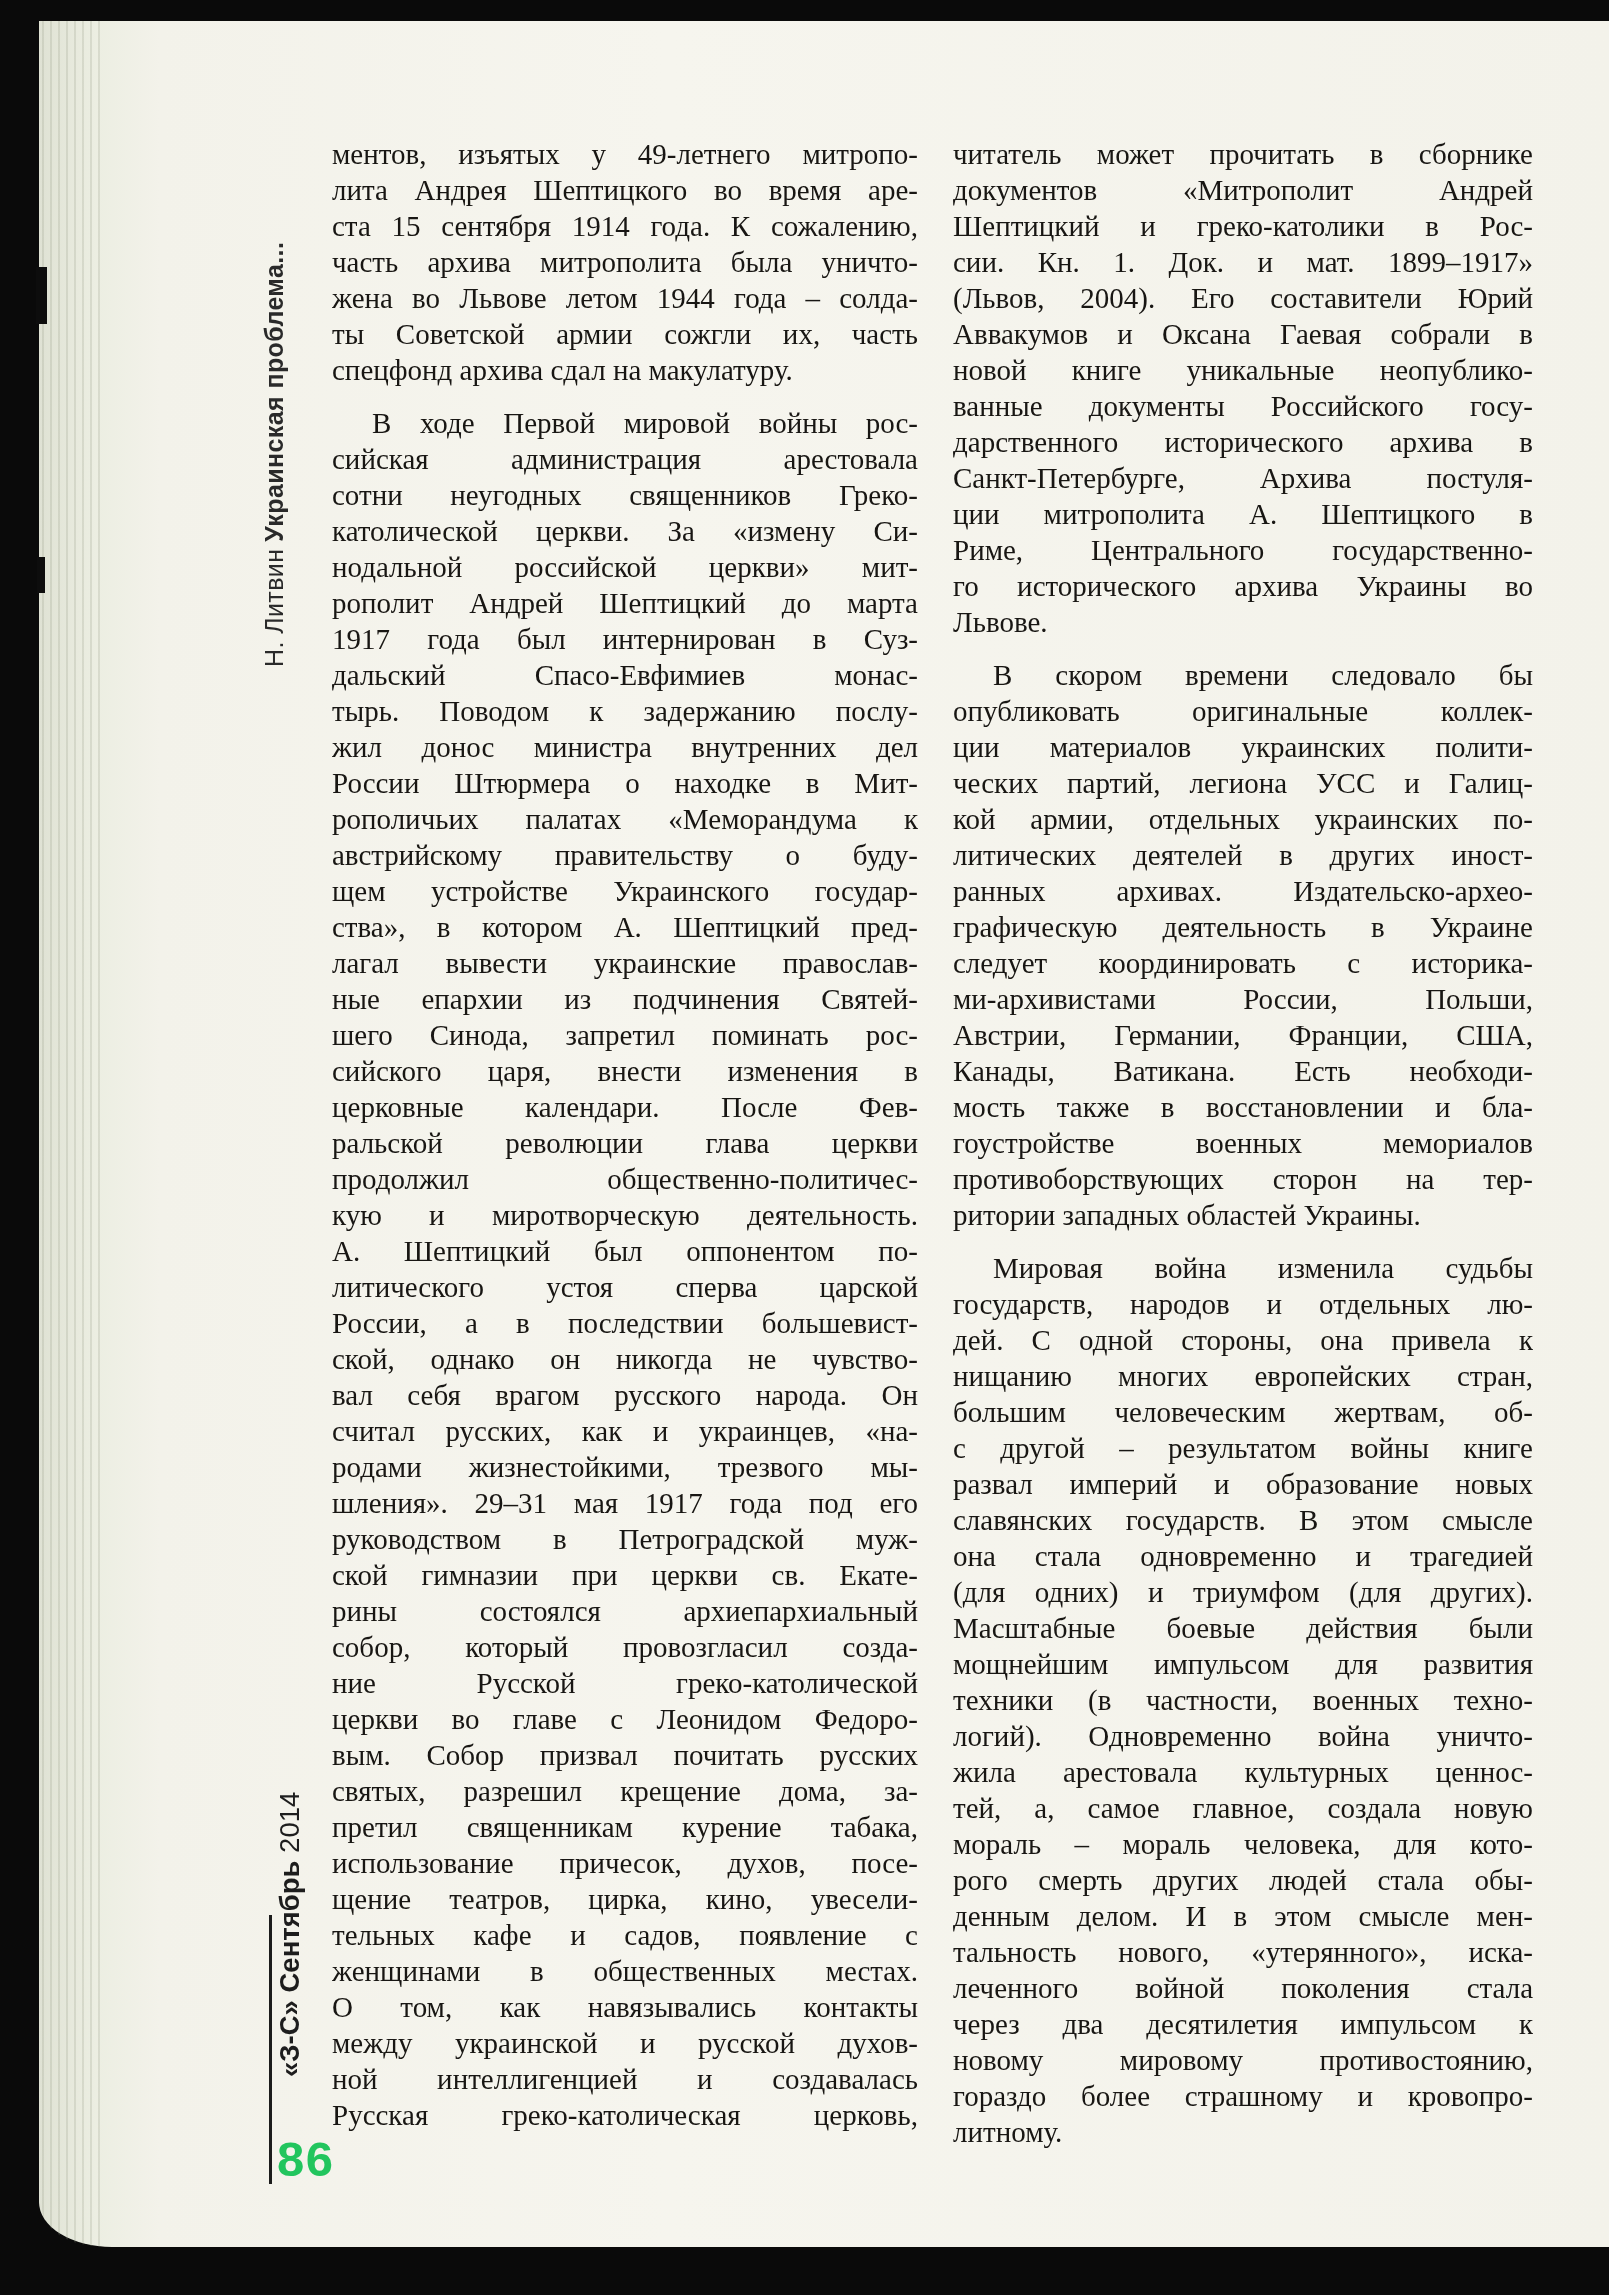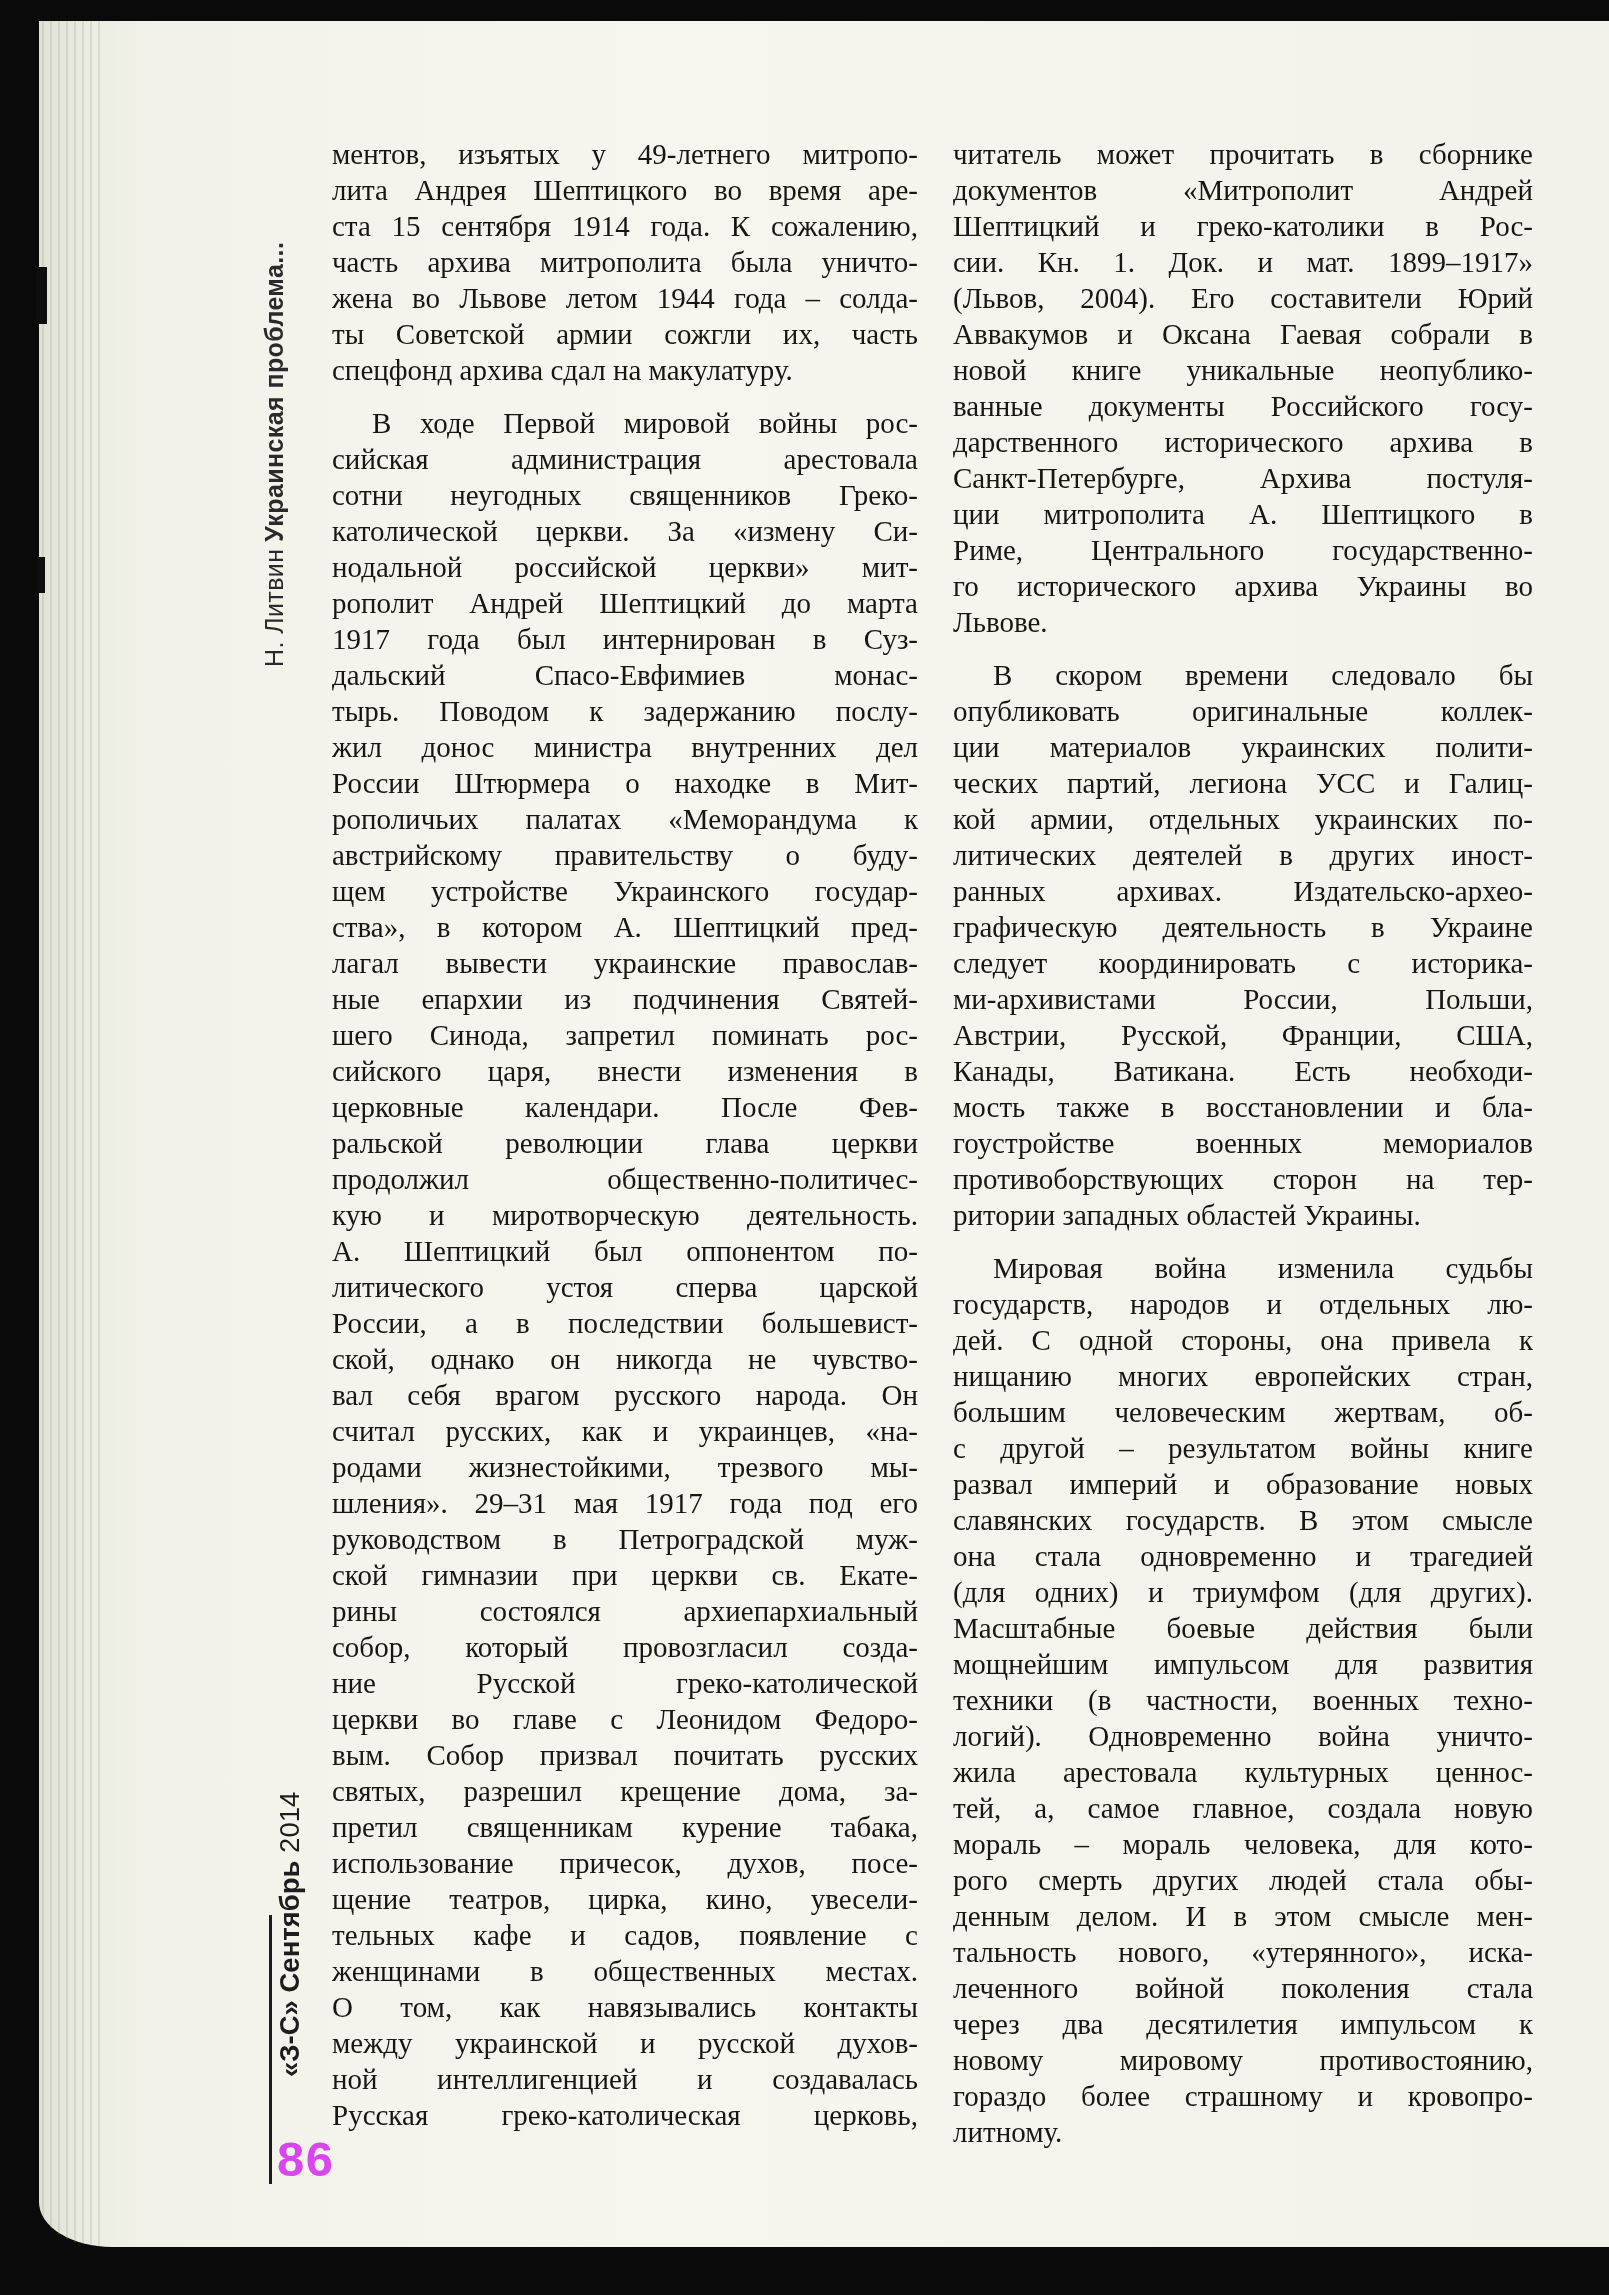--- a/index.html
+++ b/index.html
@@ -51,21 +51,21 @@
   }
   #journal-line .jname{font-weight:bold;}
   #journal-line .jmonth{font-weight:bold;}
   #journal-line .jyear{font-weight:normal;}
 
   #page-rule{position:absolute;left:269px;top:1915px;width:3.2px;height:269px;background:#1c1c1c;}
 
   #page-number{
     position:absolute;left:277px;top:2134px;
     font-family:"Liberation Sans","DejaVu Sans",sans-serif;
-    font-weight:bold;font-size:49px;line-height:50px;color:#d946ef;letter-spacing:1.6px;
+    font-weight:bold;font-size:49px;line-height:50px;color:#22c55e;letter-spacing:1.6px;
   }
 </style>
 </head>
 <body>
 
 <div id="scan">
   <div id="page">
     <div id="page-edge"></div>
   </div>
 
@@ -151,21 +151,21 @@
       <div class="line indent">В скором времени следовало бы</div>
       <div class="line">опубликовать оригинальные коллек-</div>
       <div class="line">ции материалов украинских полити-</div>
       <div class="line">ческих партий, легиона УСС и Галиц-</div>
       <div class="line">кой армии, отдельных украинских по-</div>
       <div class="line">литических деятелей в других иност-</div>
       <div class="line">ранных архивах. Издательско-архео-</div>
       <div class="line">графическую деятельность в Украине</div>
       <div class="line">следует координировать с историка-</div>
       <div class="line">ми-архивистами России, Польши,</div>
-      <div class="line">Австрии, Русской, Франции, США,</div>
+      <div class="line">Австрии, Германии, Франции, США,</div>
       <div class="line">Канады, Ватикана. Есть необходи-</div>
       <div class="line">мость также в восстановлении и бла-</div>
       <div class="line">гоустройстве военных мемориалов</div>
       <div class="line">противоборствующих сторон на тер-</div>
       <div class="line end">ритории западных областей Украины.</div>
       <div class="line indent">Мировая война изменила судьбы</div>
       <div class="line">государств, народов и отдельных лю-</div>
       <div class="line">дей. С одной стороны, она привела к</div>
       <div class="line">нищанию многих европейских стран,</div>
       <div class="line">большим человеческим жертвам, об-</div>

